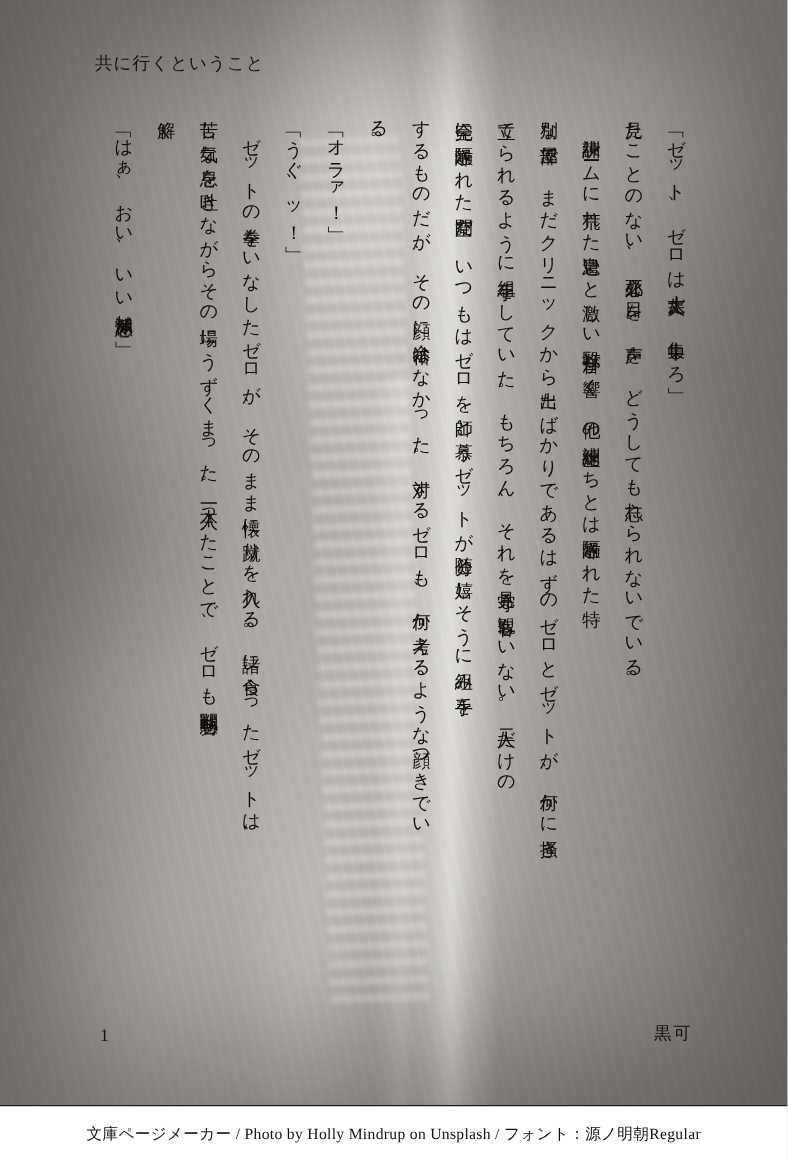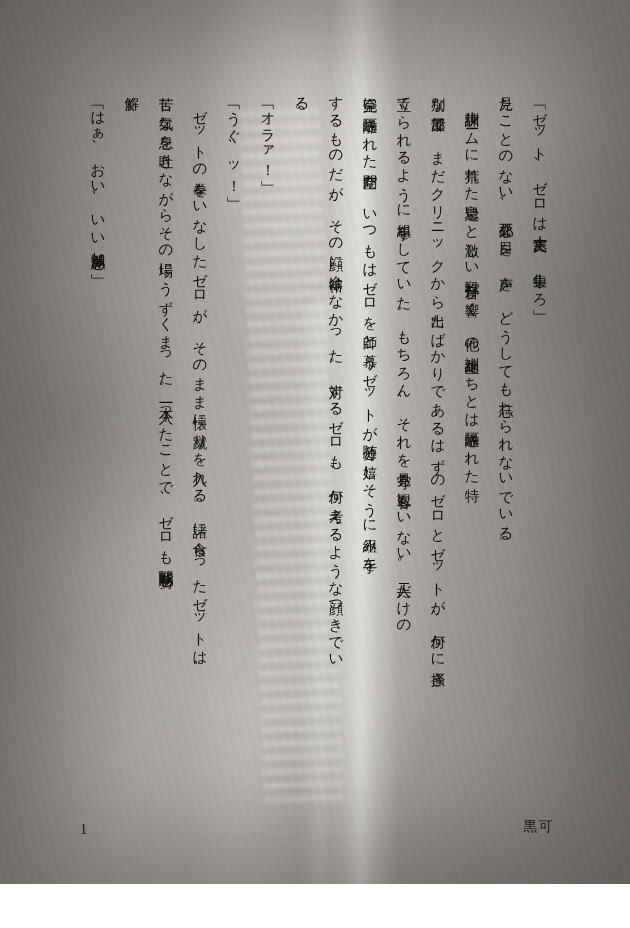--- a/index.html
+++ b/index.html
@@ -205,20 +205,21 @@
     <div class="photo-l2"></div>
     <div class="photo-beads"></div>
     <div class="photo-tube"></div>
     <div class="photo-tube2"></div>
     <div class="photo-streaks"></div>
     <div class="photo-veil"></div>
     <div class="photo-vignette"></div>
 
     <div class="text-layer">
 
+      <div id="doc-title">共に行くということ</div>
 
       <div class="col col-1 indent1">「ゼット、ゼロは大丈夫だ。集中しろ」</div>
       <div class="col col-2">見たことのない、必死な目を。声を。どうしても忘れられないでいる。</div>
       <div class="col col-3 indent1">訓練ルームに荒れた息遣いと激しい殴打音が響く。他の訓練生たちとは隔離された特</div>
       <div class="col col-4">別な部屋で、まだクリニックから出たばかりであるはずのゼロとゼットが、何かに掻き</div>
       <div class="col col-5">立てられるように組手をしていた。もちろん、それを見守る観客もいない。二人だけの</div>
       <div class="col col-6">完全に隔離された空間だ。いつもはゼロを師と慕うゼットが随分と嬉しそうに組み手を</div>
       <div class="col col-7">するものだが、その顔に余裕はなかった。対するゼロも、何か考えるような顔つきでい</div>
       <div class="col col-8">る。</div>
       <div class="col col-9 indent1">「オラァ！」</div>
@@ -227,14 +228,17 @@
       <div class="col col-12">苦し気な息を吐きながらその場にうずくまった。一本入ったことで、ゼロも戦闘態勢を</div>
       <div class="col col-13">解く。</div>
 
       <div class="col" style="right:518px; top:100px;">「はぁ、おい、いい加減休憩を」</div>
 
       <div id="page-number">1</div>
       <div id="author-name">黒可</div>
     </div>
   </div>
 
+  <div id="footer">
+    <div id="footer-text">文庫ページメーカー / Photo by Holly Mindrup on Unsplash / フォント：源ノ明朝Regular</div>
+  </div>
 
 </div>
 
 </body></html>

